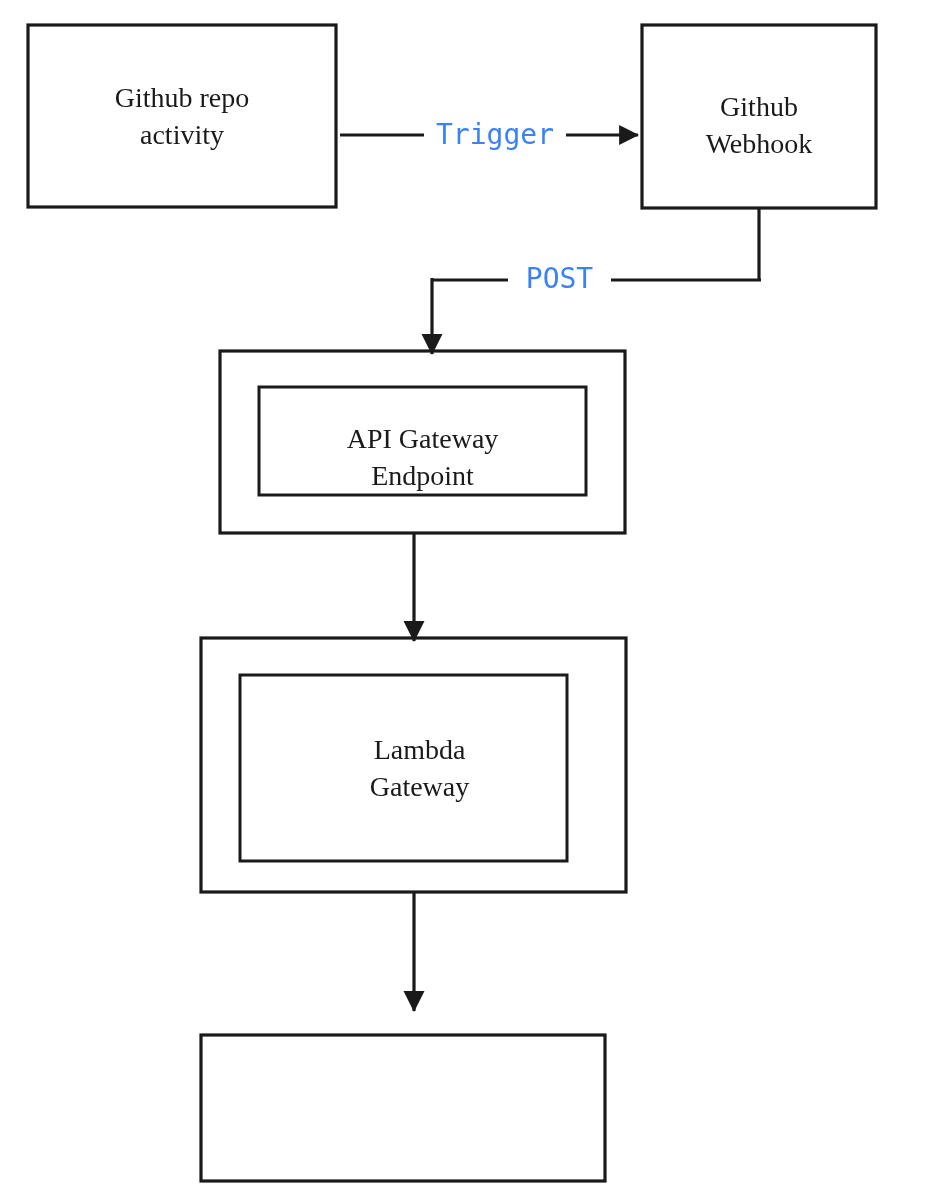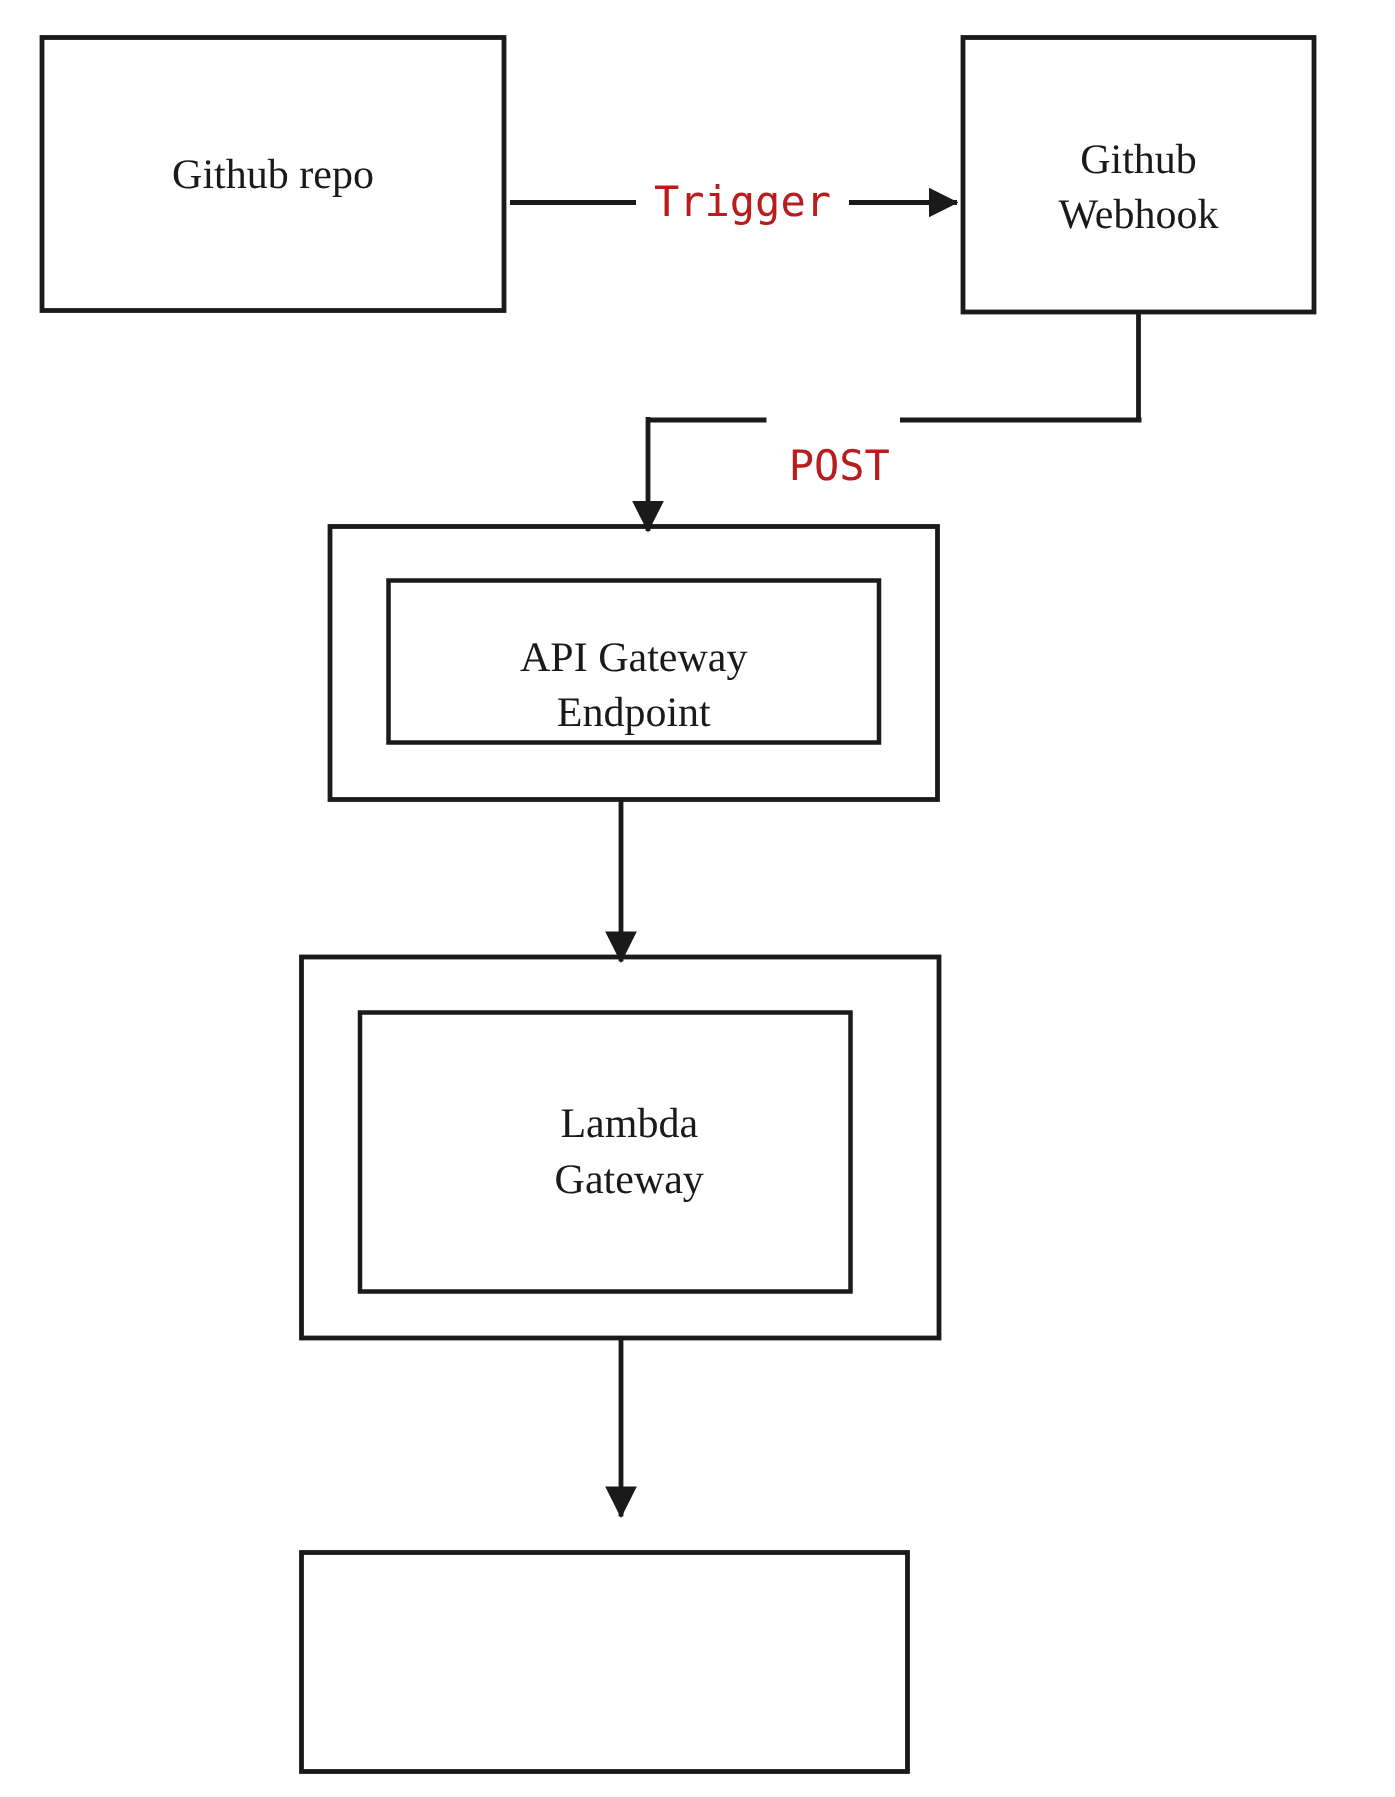--- a/index.html
+++ b/index.html
@@ -38,21 +38,21 @@
     color: #1a1a1a;
     font-family: Liberation Serif, serif;
     font-size: 28px;
     line-height: 37px;
     letter-spacing: 0px;
     white-space: pre;
     pointer-events: none;
   }
   .edge-label {
     position: absolute;
-    color: #b91c1c;
+    color: #3b82f6;
     font-family: "DejaVu Sans Mono", "Liberation Mono", monospace;
     font-size: 28px;
     line-height: 30px;
     white-space: pre;
     background: #ffffff;
     padding: 0 4px;
     text-align: center;
   }
 </style>
 </head>
@@ -90,35 +90,36 @@
     <line x1="511" y1="280" x2="432" y2="280" stroke="#1a1a1a" stroke-width="3.2"></line>
     <line x1="432" y1="278" x2="432" y2="354" stroke="#1a1a1a" stroke-width="3.2" marker-end="url(#arrow-down)"></line>
 
     <line x1="414" y1="533" x2="414" y2="641" stroke="#1a1a1a" stroke-width="3.2" marker-end="url(#arrow-down)"></line>
 
     <line x1="414" y1="892" x2="414" y2="1011" stroke="#1a1a1a" stroke-width="3.2" marker-end="url(#arrow-down)"></line>
   </svg>
 
   <div class="node-label" style="left:28px; top:25px; width:308px; height:182px;">
     <span>Github repo</span>
+    <span>activity</span>
   </div>
 
   <div class="node-label" style="left:642px; top:33px; width:234px; height:183px;">
     <span>Github</span>
     <span>Webhook</span>
   </div>
 
   <div class="node-label" style="left:259px; top:387px; width:327px; height:108px;margin-top:16px;">
     <span>API Gateway</span>
     <span>Endpoint</span>
   </div>
 
   <div class="node-label" style="left:240px; top:675px; width:327px; height:186px;padding-left:16px;">
     <span>Lambda</span>
     <span>Gateway</span>
   </div>
 
 
   <div class="edge-label" style="left:424px; top:120px; width:134px;">Trigger</div>
 
-  <div class="edge-label" style="left:508px; top:264px; width:95px;margin-top:32px;">POST</div>
+  <div class="edge-label" style="left:508px; top:264px; width:95px;">POST</div>
 
 </div>
 
 </body></html>

